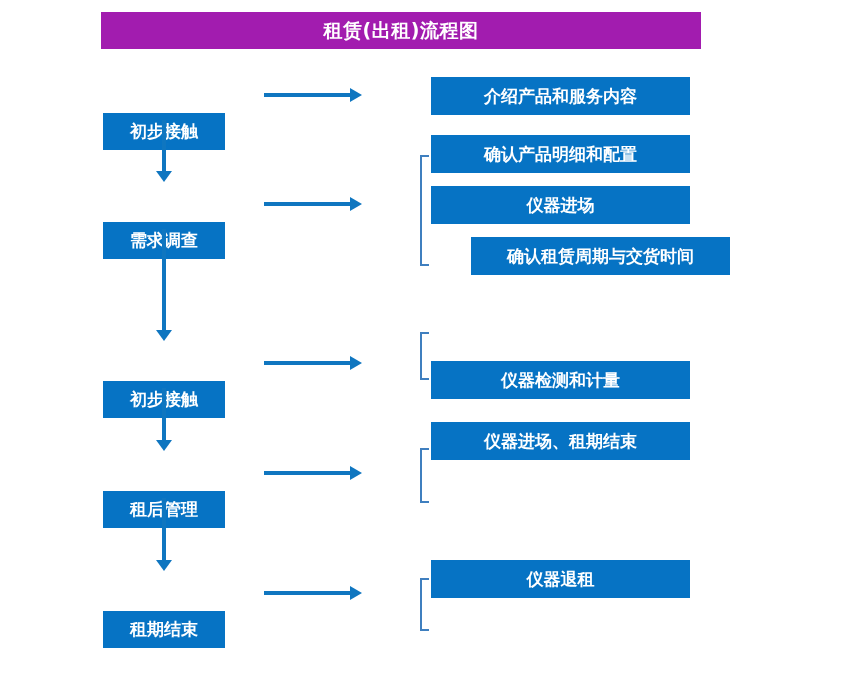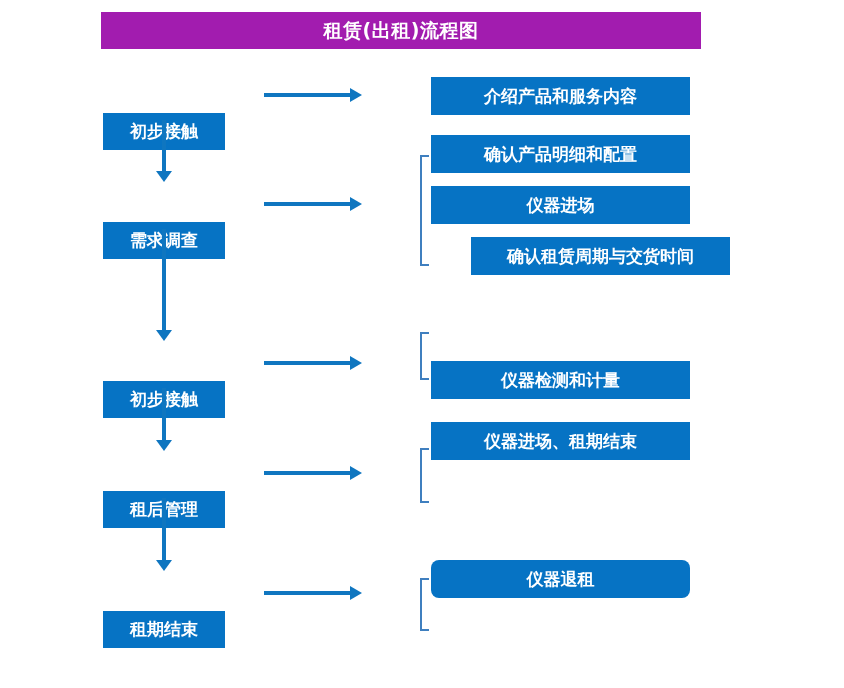--- a/index.html
+++ b/index.html
@@ -242,17 +242,17 @@
   </div>
 
   <div class="bracket" style="left:420px; top:448px; height:55px;"></div>
 
   <div class="node detail" style="top:422px;">
     <span class="node-text">仪器进场、租期结束</span>
   </div>
 
   <div class="bracket" style="left:420px; top:578px; height:53px;"></div>
 
-  <div class="node detail" style="top:560px;border-radius:8px;">
+  <div class="node detail" style="top:560px;">
     <span class="node-text">仪器退租</span>
   </div>
 
 </div>
 
 </body></html>

